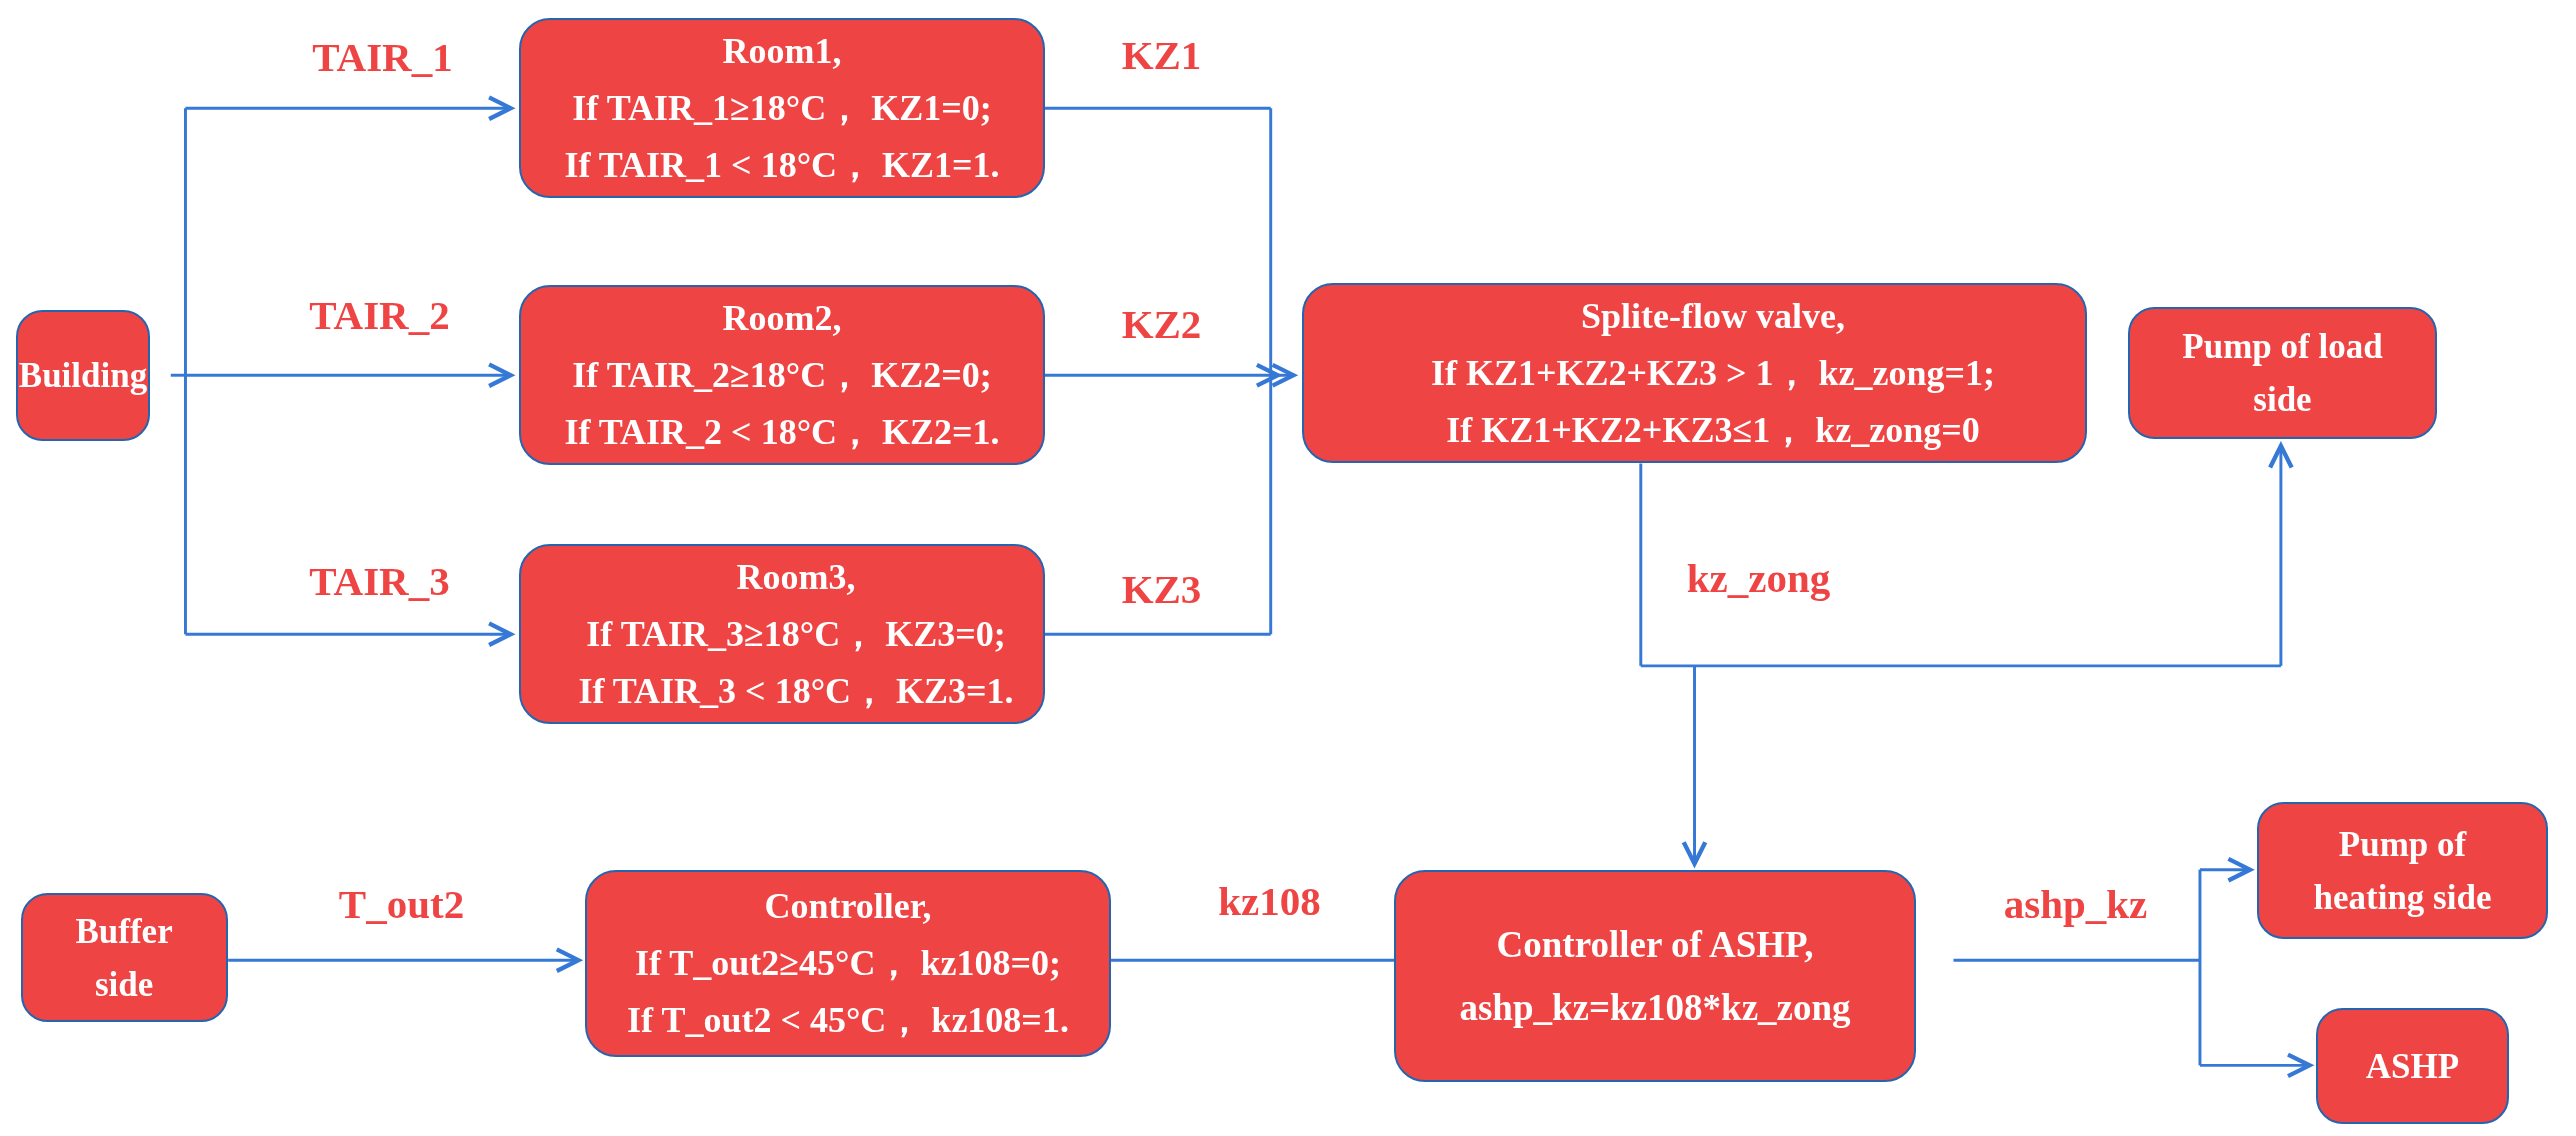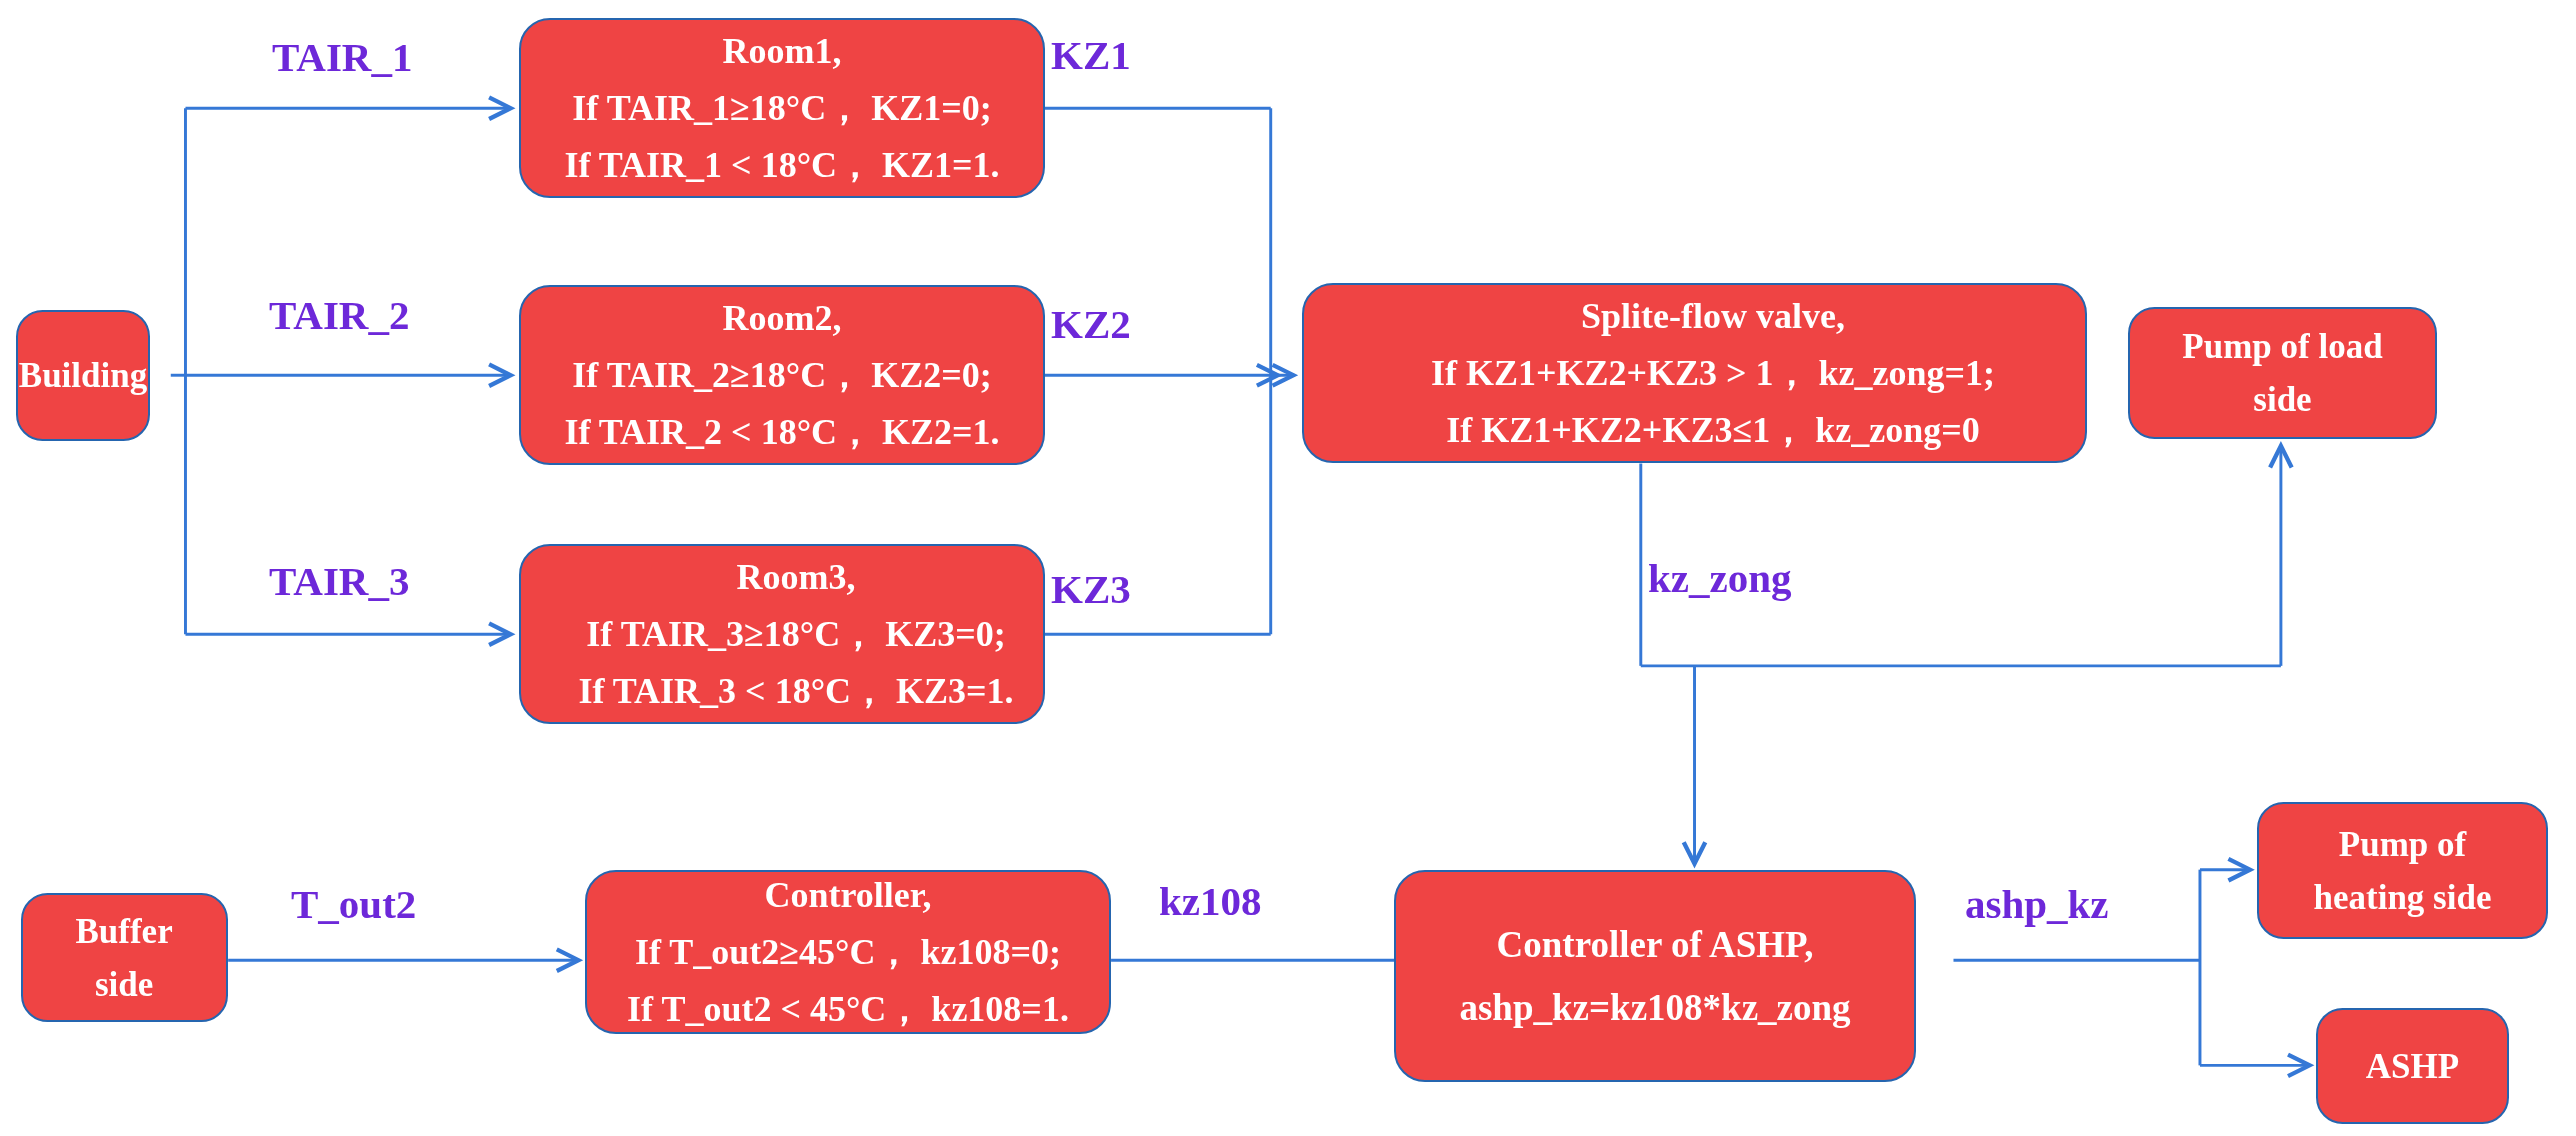--- a/index.html
+++ b/index.html
@@ -42,32 +42,32 @@
   .node.small{ font-size: 35px; line-height: 53px; border-radius: 26.5px; }
 
   
   #building        { left: 16px;   top: 310px;  width: 134px; height: 131px; }
   #room1           { left: 519px;  top: 18.4px;   width: 526px; height: 180px; }
   #room2           { left: 519px;  top: 285px;  width: 526px; height: 180px; }
   #room3           { left: 519px;  top: 544px;  width: 526px; height: 180px; padding-left: 28px; }
   #valve           { left: 1302px; top: 283px;  width: 785px; height: 180px; padding-left: 37px; }
   #pump-load       { left: 2128px; top: 307px;  width: 309px; height: 132px; text-align: center; }
   #buffer-tank     { left: 20.6px;   top: 893px; width: 207px; height: 129px; }
-  #controller      { left: 585px;  top: 870px; width: 526px; height: 164px; }
+  #controller      { left: 585px;  top: 870px; width: 526px; height: 187px; }
   #ashp-controller { left: 1394px; top: 870px; width: 522px; height: 212px; }
   #pump-heating    { left: 2257px; top: 802px; width: 291px; height: 137px; }
   #ashp            { left: 2316px; top: 1008px; width: 193px; height: 116px; }
 
   .edge-label {
     position: absolute;
     width: 221px;
     height: 50px;
     line-height: 50px;
-    text-align: left;
-    color: #6d28d9;
+    text-align: center;
+    color: #ef4444;
     font-size: 41px;
     font-weight: bold;
     white-space: nowrap;
   }
   #lbl-tair1   { left: 272px;  top: 32px;  }
   #lbl-tair2   { left: 269px;  top: 290px; }
   #lbl-tair3   { left: 269px;  top: 556px; }
   #lbl-kz1     { left: 1051px; top: 30px;  }
   #lbl-kz2     { left: 1051px; top: 299px; }
   #lbl-kz3     { left: 1051px; top: 564px; }

